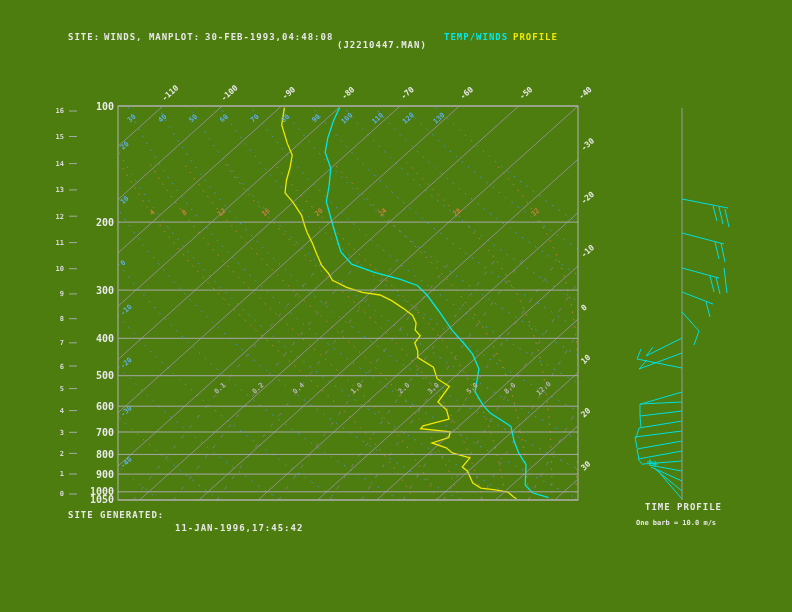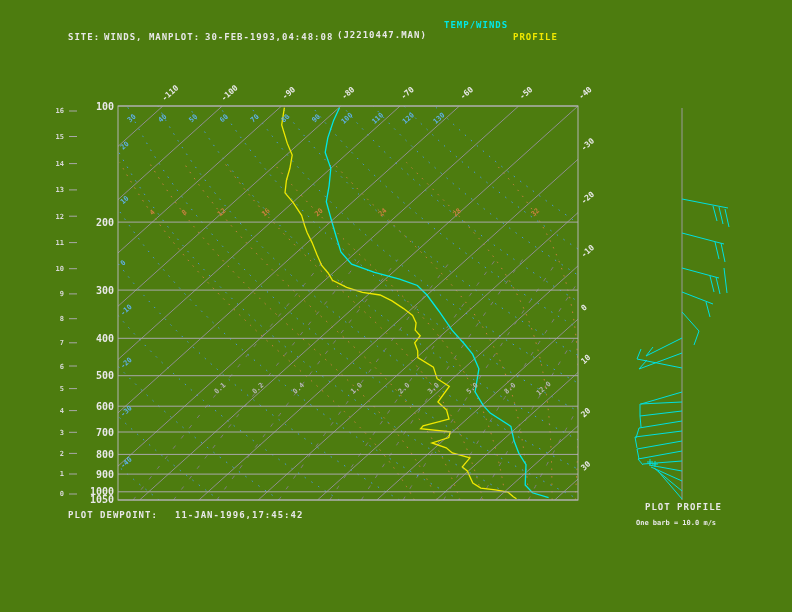--- a/index.html
+++ b/index.html
@@ -13,22 +13,22 @@
 </head>
 <body>
 
 <div id="screen">
 
   <div>
     <span class="txt" style="left:68px;top:32px">SITE:</span>
     <span class="txt" style="left:104px;top:32px">WINDS, MAN</span>
     <span class="txt" style="left:168px;top:32px">PLOT:</span>
     <span class="txt" style="left:205px;top:32px">30-FEB-1993,04:48:08</span>
-    <span class="txt" style="left:337px;top:30px">(J2210447.MAN)</span>
-    <span class="txt" style="left: 444px; top: 20px; color: rgb(0, 232, 232);">TEMP/WINDS</span>
+    <span class="txt" style="left:337px;top:40px">(J2210447.MAN)</span>
+    <span class="txt" style="left: 444px; top: 32px; color: rgb(0, 232, 232);">TEMP/WINDS</span>
     <span class="txt" style="left: 513px; top: 32px; color: rgb(240, 232, 0);">PROFILE</span>
   </div>
 
   <svg id="chart-svg" width="792" height="612">
       <defs>
         <clipPath id="frameclip">
           <rect x="118" y="106" width="460" height="394"></rect>
         </clipPath>
       </defs>
       <g clip-path="url(#frameclip)">
@@ -233,20 +233,20 @@
       <polyline points="682.0,471.0 649.0,465.0" fill="none" stroke="#00e0e0" stroke-width="1"></polyline>
       <polyline points="682.0,481.0 651.0,467.0" fill="none" stroke="#00e0e0" stroke-width="1"></polyline>
       <polyline points="682.0,491.0 654.0,468.0" fill="none" stroke="#00e0e0" stroke-width="1"></polyline>
       <polyline points="682.0,499.0 658.0,471.0" fill="none" stroke="#00e0e0" stroke-width="1"></polyline>
       <polyline points="647.0,462.0 653.0,462.0" fill="none" stroke="#00e0e0" stroke-width="1"></polyline>
       <polyline points="650.0,459.0 650.0,465.0" fill="none" stroke="#00e0e0" stroke-width="1"></polyline>
       <polyline points="652.0,464.0 658.0,464.0" fill="none" stroke="#00e0e0" stroke-width="1"></polyline>
       <polyline points="655.0,461.0 655.0,467.0" fill="none" stroke="#00e0e0" stroke-width="1"></polyline>
     </svg>
 
-  <div class="txt" style="left:645px;top:502px">PLOT PROFILE</div>
+  <div class="txt" style="left:645px;top:502px">TIME PROFILE</div>
   <div class="txt small" style="left:636px;top:519px">One barb = 10.0 m/s</div>
 
   <div>
-    <span class="txt" style="left:68px;top:510px">PLOT DEWPOINT:</span>
-    <span class="txt" style="left:175px;top:510px">11-JAN-1996,17:45:42</span>
+    <span class="txt" style="left:68px;top:510px">SITE GENERATED:</span>
+    <span class="txt" style="left:175px;top:523px">11-JAN-1996,17:45:42</span>
   </div>
 </div>
 
 </body></html>

